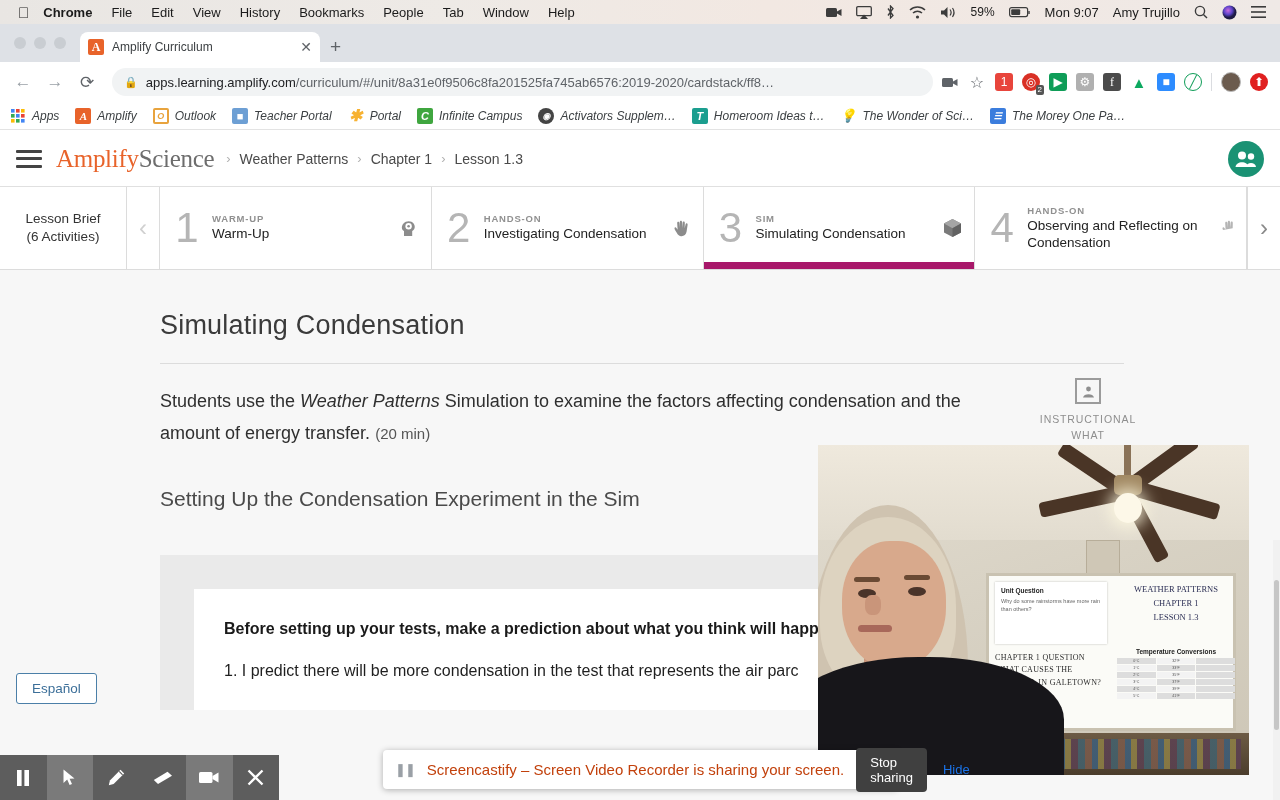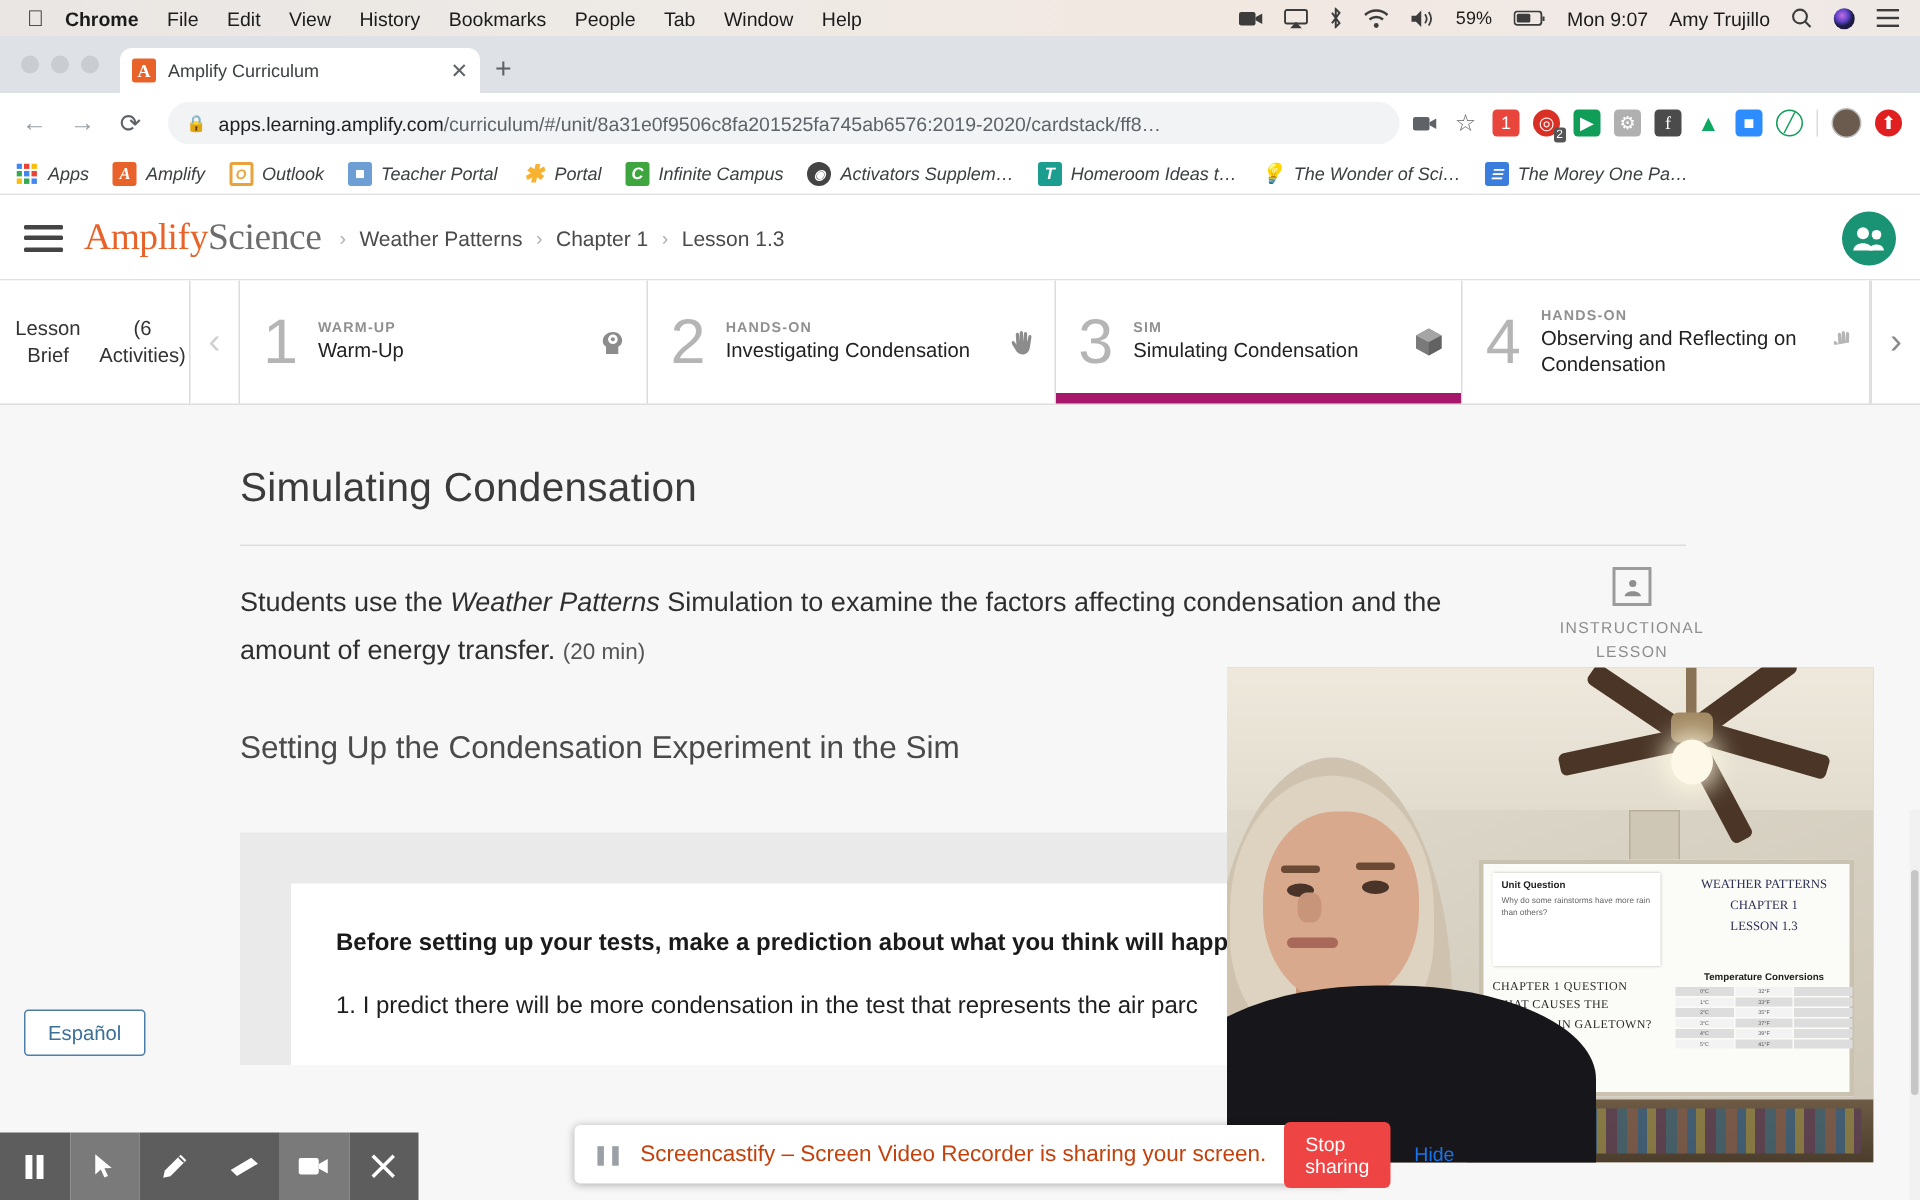--- a/index.html
+++ b/index.html
@@ -98,21 +98,21 @@
     margin-left: auto; width: 36px; height: 36px; border-radius: 50%;
     background: #1a9274; display: flex; align-items: center; justify-content: center; color: #fff; font-size: 17px;
   }
 
   
   .actstrip {
     position: absolute; top: 187px; left: 0; width: 1280px; height: 83px;
     background: #fff; display: flex; border-bottom: 1px solid #dcdcdc;
   }
   .lessonbrief {
-    width: 127px; flex: 0 0 127px; display: flex; 
+    width: 127px; flex: 0 0 127px; display: flex; flex-direction: column;
     align-items: center; justify-content: center; border-right: 1px solid #dcdcdc;
     font-size: 13.5px; color: #333; line-height: 1.35; text-align: center;
   }
   .arrowbtn { width: 33px; flex: 0 0 33px; display: flex; align-items: center; justify-content: center;
               color: #d0d0d0; font-size: 24px; border-right: 1px solid #dcdcdc; }
   .arrowbtn.right { border-right: none; border-left: 1px solid #dcdcdc; color: #8a8a8a; }
   .act {
     flex: 1 1 0; min-width: 0; position: relative; display: flex; align-items: center;
     padding: 0 12px; border-right: 1px solid #dcdcdc; gap: 10px;
   }
@@ -194,21 +194,21 @@
   .person-neck { position: absolute; left: 46px; top: 206px; width: 58px; height: 40px; background: #c9957a; }
 
   
   .sharebar {
     position: absolute; left: 383px; top: 750px; width: 515px; height: 39px;
     background: #fff; border-radius: 4px; box-shadow: 0 1px 6px rgba(0,0,0,.3);
     display: flex; align-items: center; padding: 0 12px; gap: 12px;
   }
   .sharebar .pausei { color: #9aa0a6; font-size: 13px; letter-spacing: -1px; }
   .sharebar .stext { font-size: 15px; color: #c2410c; flex: 1; white-space: nowrap; }
-  .btn-stop { background: #ef4444; color: #fff; font-size: 13px; padding: 7px 14px; border-radius: 4px; }
+  .btn-stop { background: #404040; color: #fff; font-size: 13px; padding: 7px 14px; border-radius: 4px; }
   .btn-hide { color: #1a73e8; font-size: 13px; padding: 0 4px; }
 
   
   .rectoolbar { position: absolute; left: 0; top: 755px; width: 279px; height: 45px; display: flex; }
   .rectoolbar .rb { flex: 1 1 0; display: flex; align-items: center; justify-content: center;
                     color: #fff; font-size: 17px; background: #5d5d5d; }
   .rectoolbar .rb.alt { background: #7a7a7a; }
 
   .scrollbar-v { position: absolute; right: 0; top: 270px; width: 7px; height: 530px; background: #f1f1f1; }
   .scrollbar-v i { position: absolute; left: 1px; top: 40px; width: 5px; height: 150px; background: #c6c6c6; border-radius: 3px; display:block;}
@@ -505,21 +505,21 @@
 
     <div class="guide">
       <div class="gicon">
         <svg width="13" height="13" viewBox="0 0 13 13">
             <circle cx="6.5" cy="4" r="2.4" fill="#8e8e8e"></circle>
             <path d="M1 12.5 C1.6 8 11.4 8 12 12.5 Z" fill="#8e8e8e"></path>
           </svg>
       </div>
       <div class="glabel">
         <span style="display:block">INSTRUCTIONAL</span>
-        <span style="display:block">LESSON</span>
+        <span style="display:block">WHAT</span>
       </div>
     </div>
 
     <div class="card-wrap">
       <div class="card">
         <div class="q">Before setting up your tests, make a prediction about what you think will happen.</div>
         <div class="item">1. I predict there will be more condensation in the test that represents the air parc</div>
       </div>
     </div>
 

